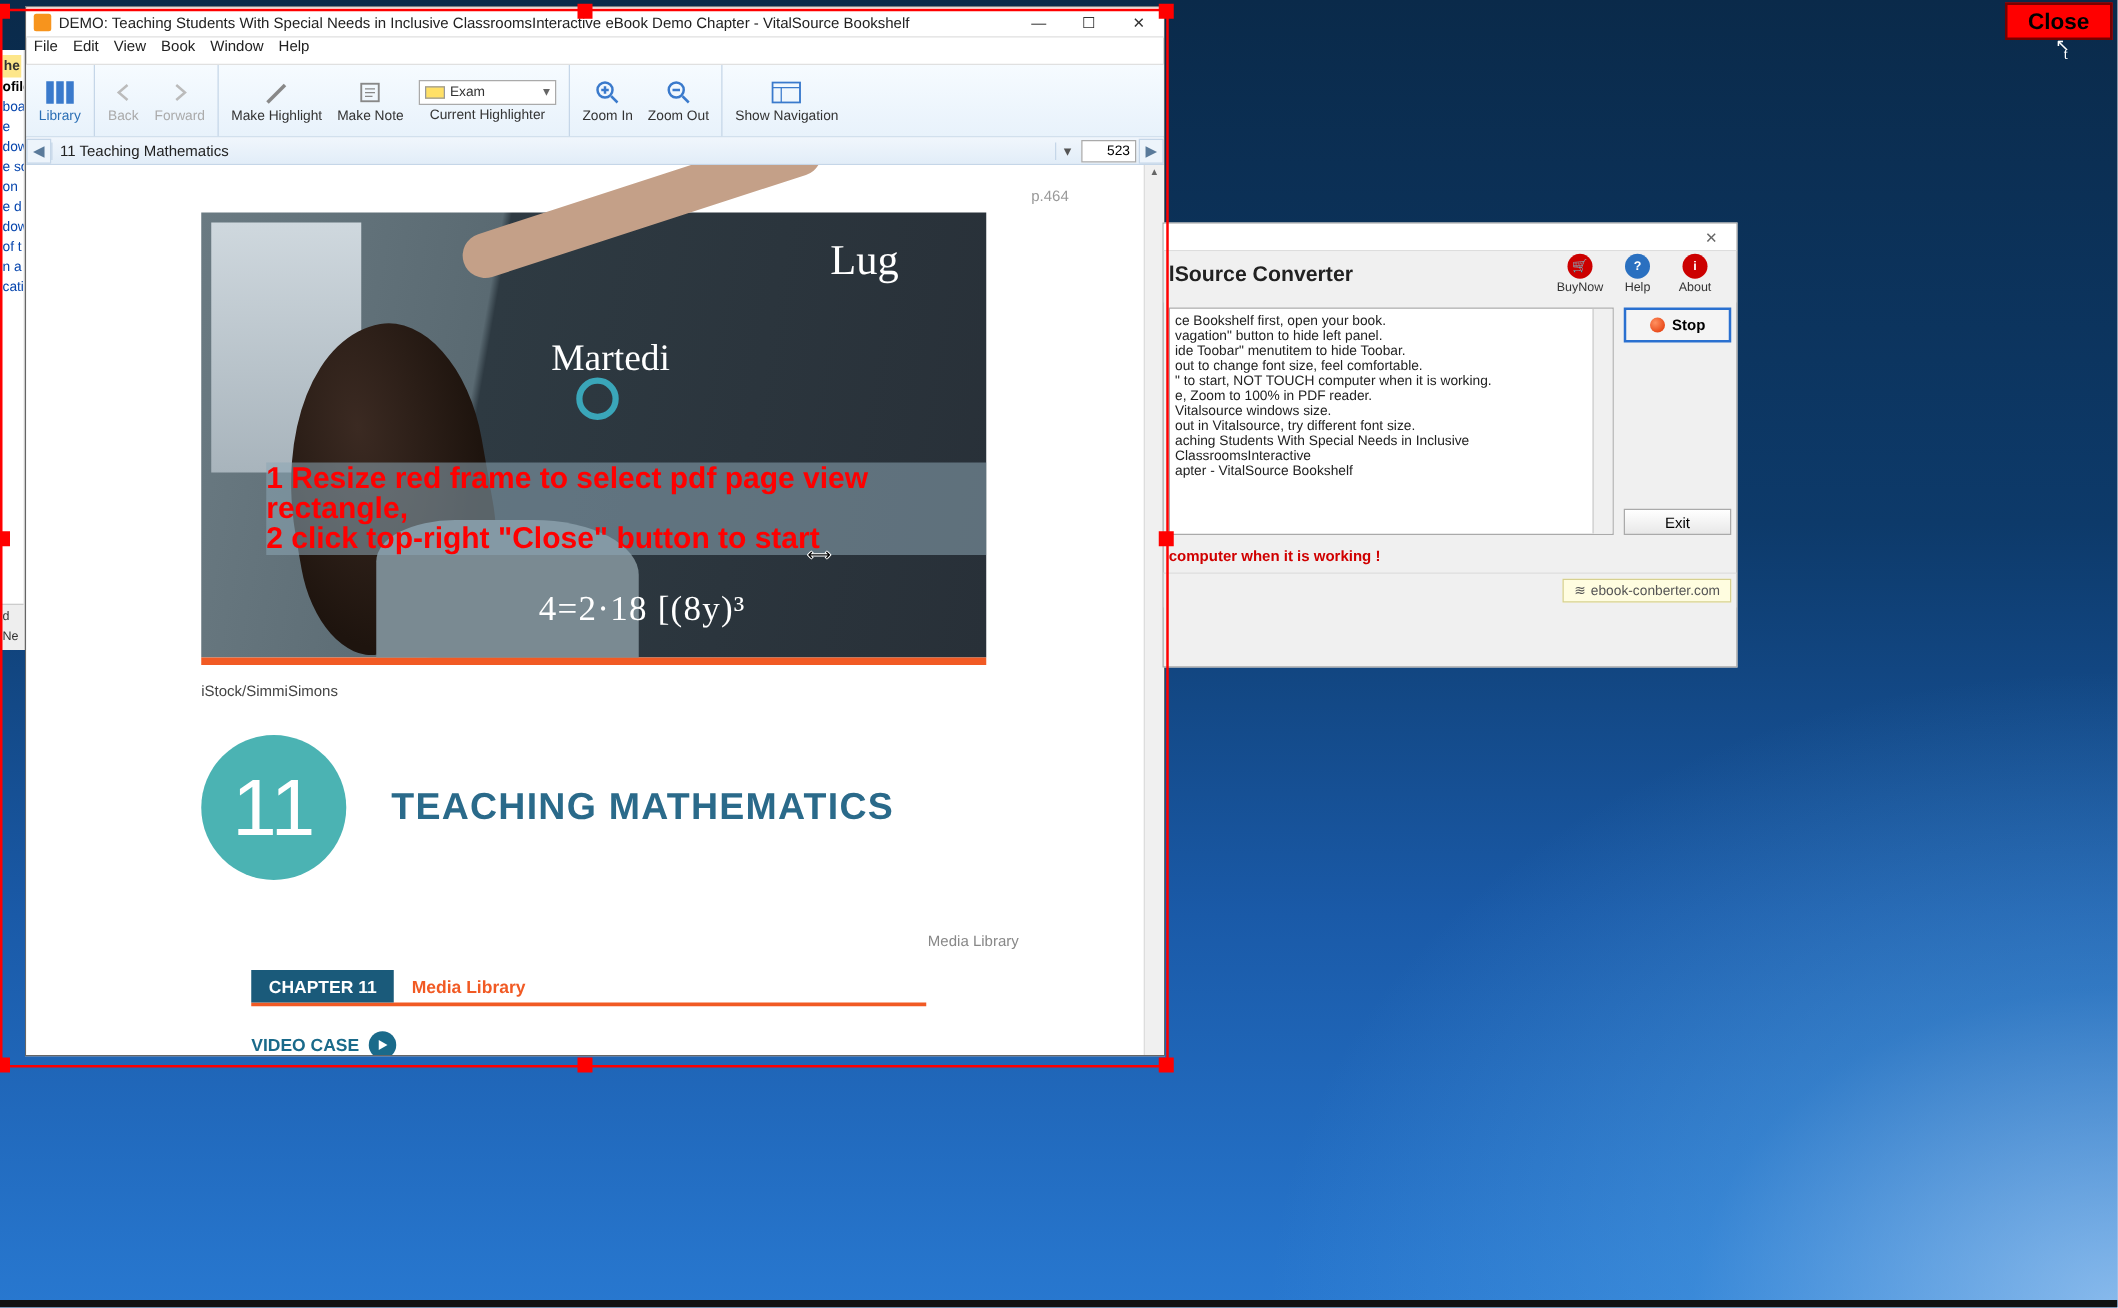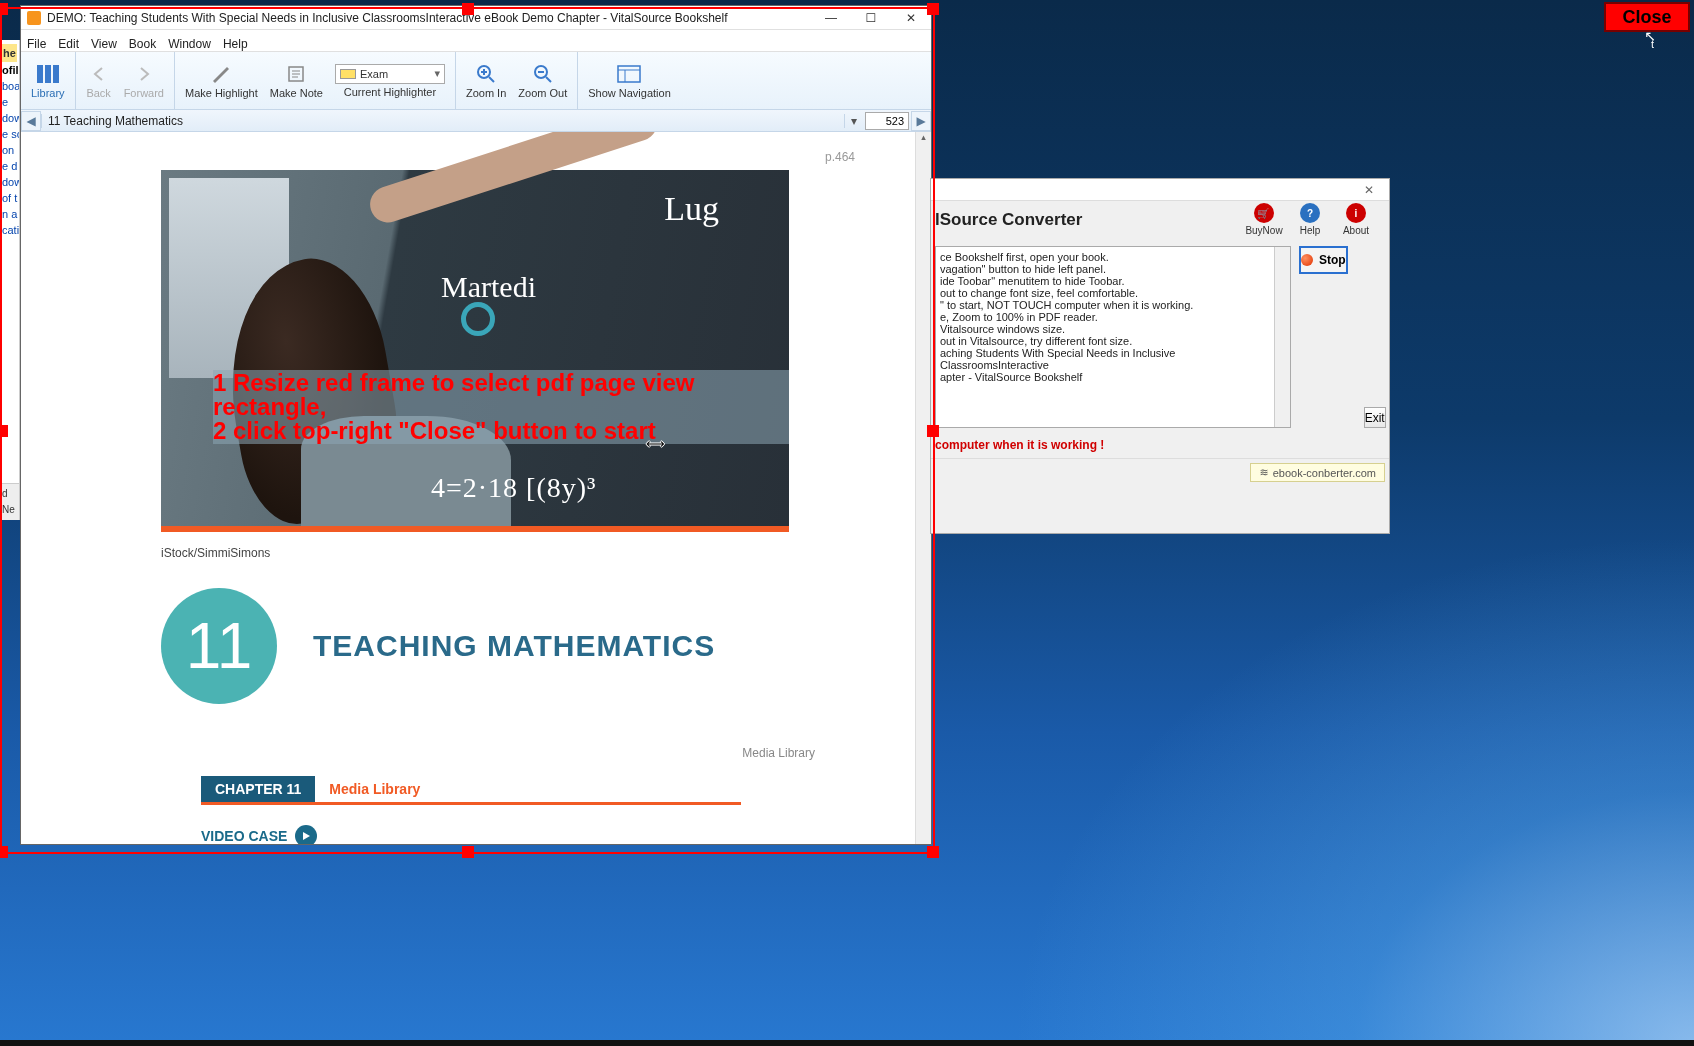--- a/index.html
+++ b/index.html
@@ -74,21 +74,21 @@
 .titlebar .title { flex:1; font-size: 12px; color:#222; white-space: nowrap; overflow:hidden; }
 .titlebar .winbtn {
   width: 40px; height: 24px;
   display:flex; align-items:center; justify-content:center;
   color:#333; font-family: "Segoe UI Symbol", sans-serif;
 }
 
 .menubar {
   height: 22px;
   display:flex;
-  align-items:flex-end;
+  align-items:flex-start;
   padding: 0 6px;
   gap: 12px;
   font-size: 12px;
   color:#222;
   border-bottom: 1px solid #e0e0e0;
 }
 .menubar span { cursor:default; }
 
 .toolbar {
   height: 58px;
@@ -275,21 +275,21 @@
   height: 182px;
   background:#fff;
   border:1px solid #aaa;
   font-size:11px;
   color:#222;
   padding:4px;
   overflow:hidden;
   position:relative;
 }
 .clog .sbar { position:absolute; right:0; top:0; bottom:0; width:16px; background:#f0f0f0; border-left:1px solid #ccc; }
-.stopcell { width:86px; display:flex; gap:8px; }
+.stopcell { width:86px; display:flex; flex-direction:column; gap:8px; }
 .stopbtn {
   height:28px;
   border:2px solid #2a70d0;
   background:#f4f4f4;
   display:flex; align-items:center; justify-content:center; gap:6px;
   font-weight:bold;
 }
 .stopbtn .dot { width:12px; height:12px; border-radius:50%; background: radial-gradient(circle at 35% 35%, #ff9060, #e03000); }
 .exitbtn {
   margin-top:auto;

